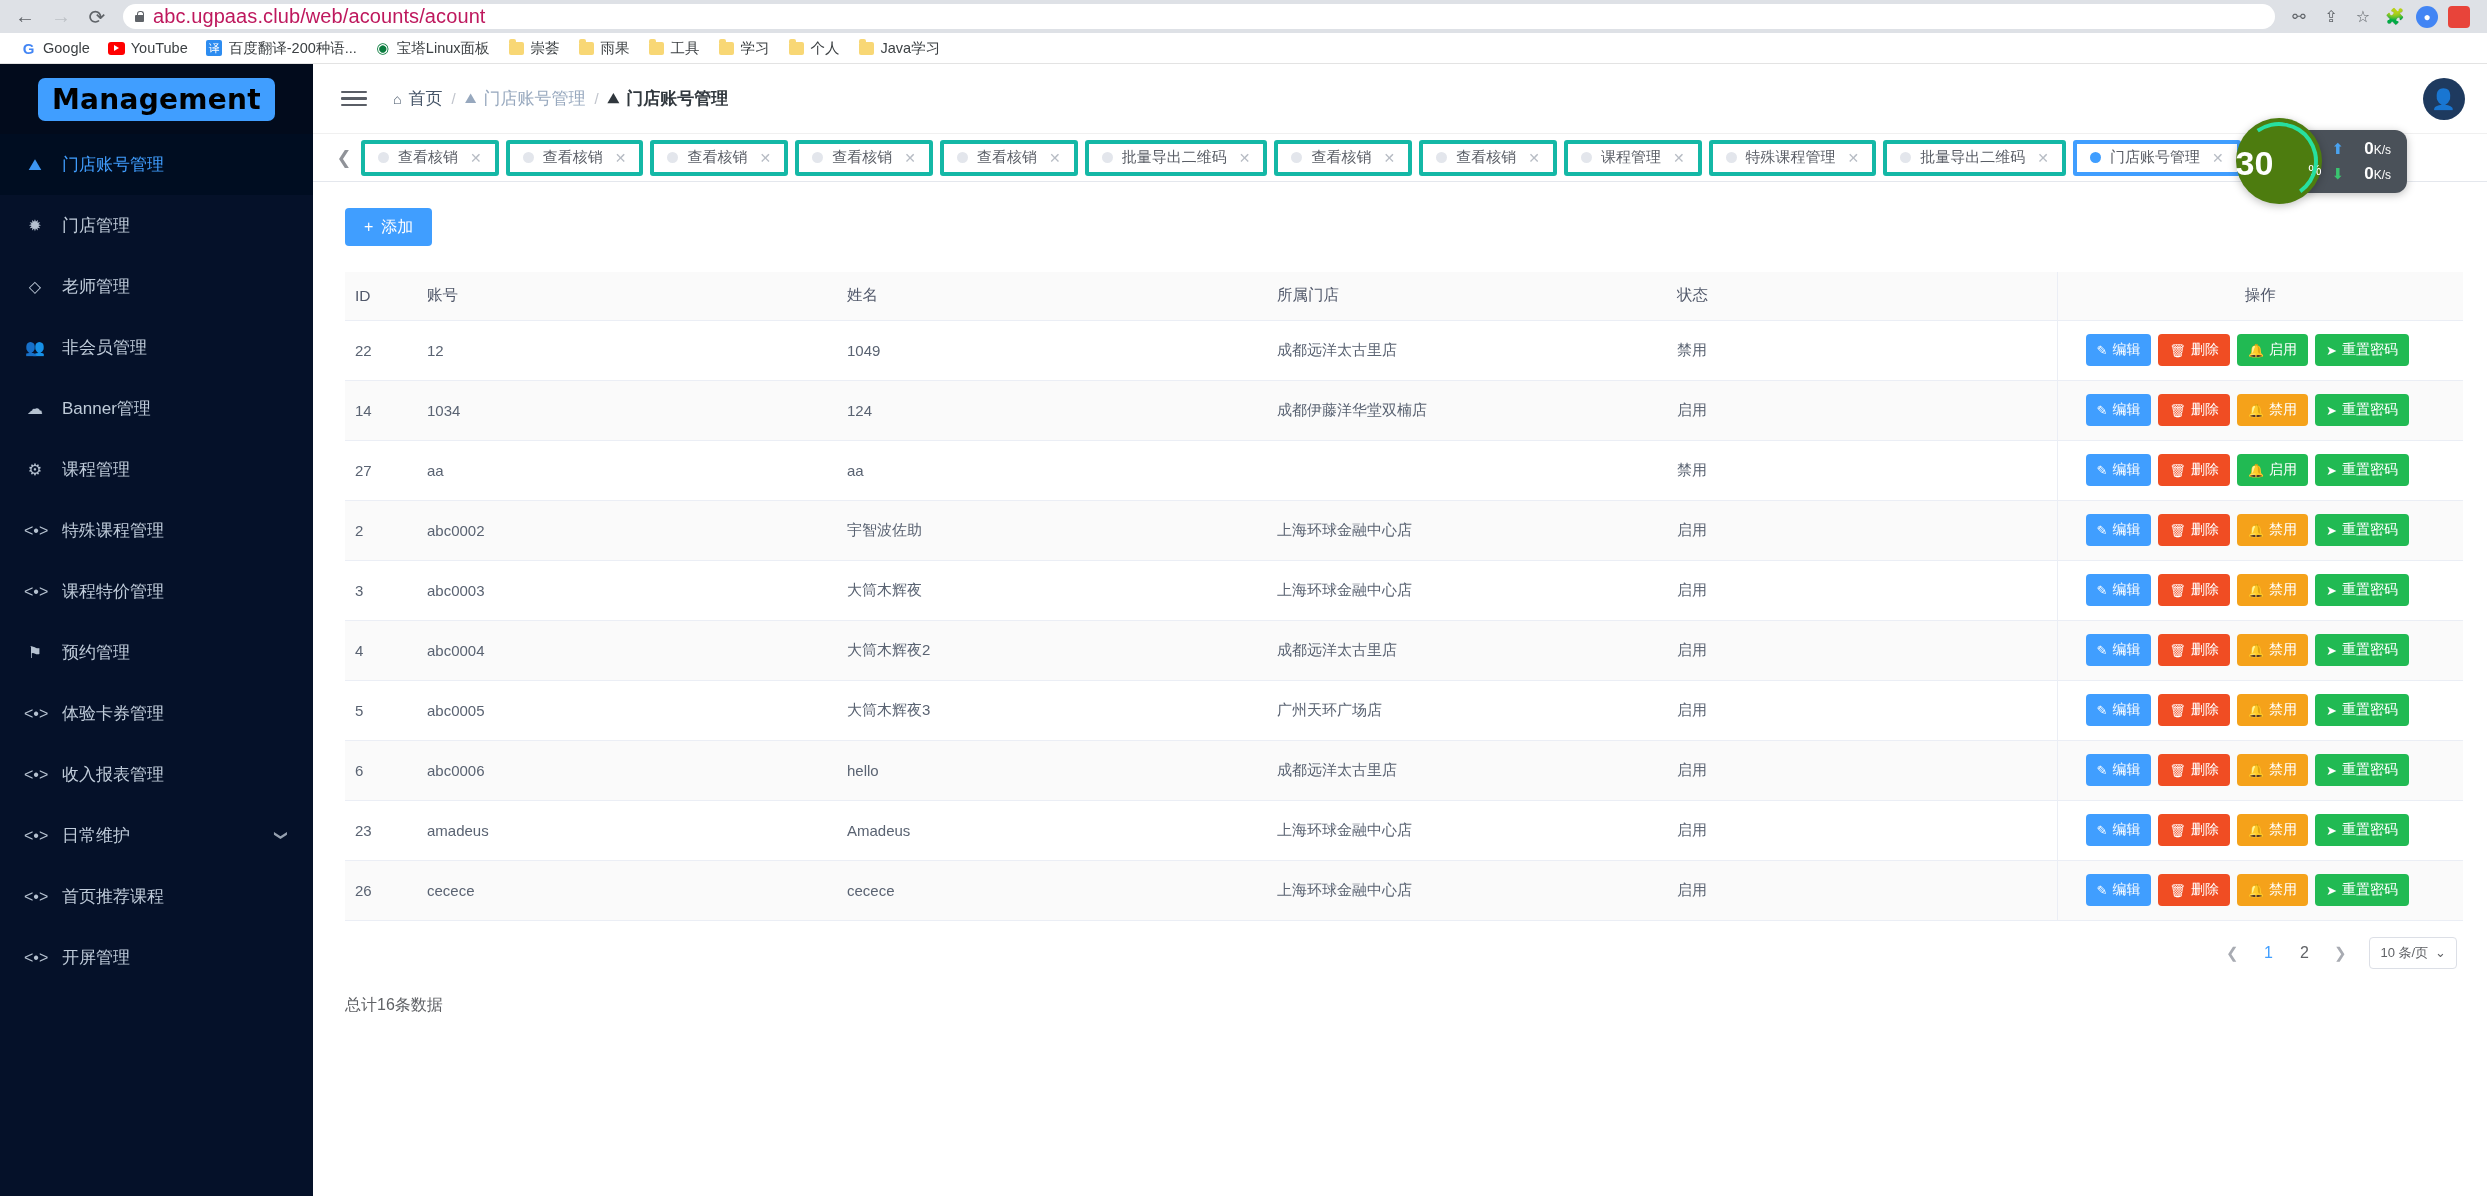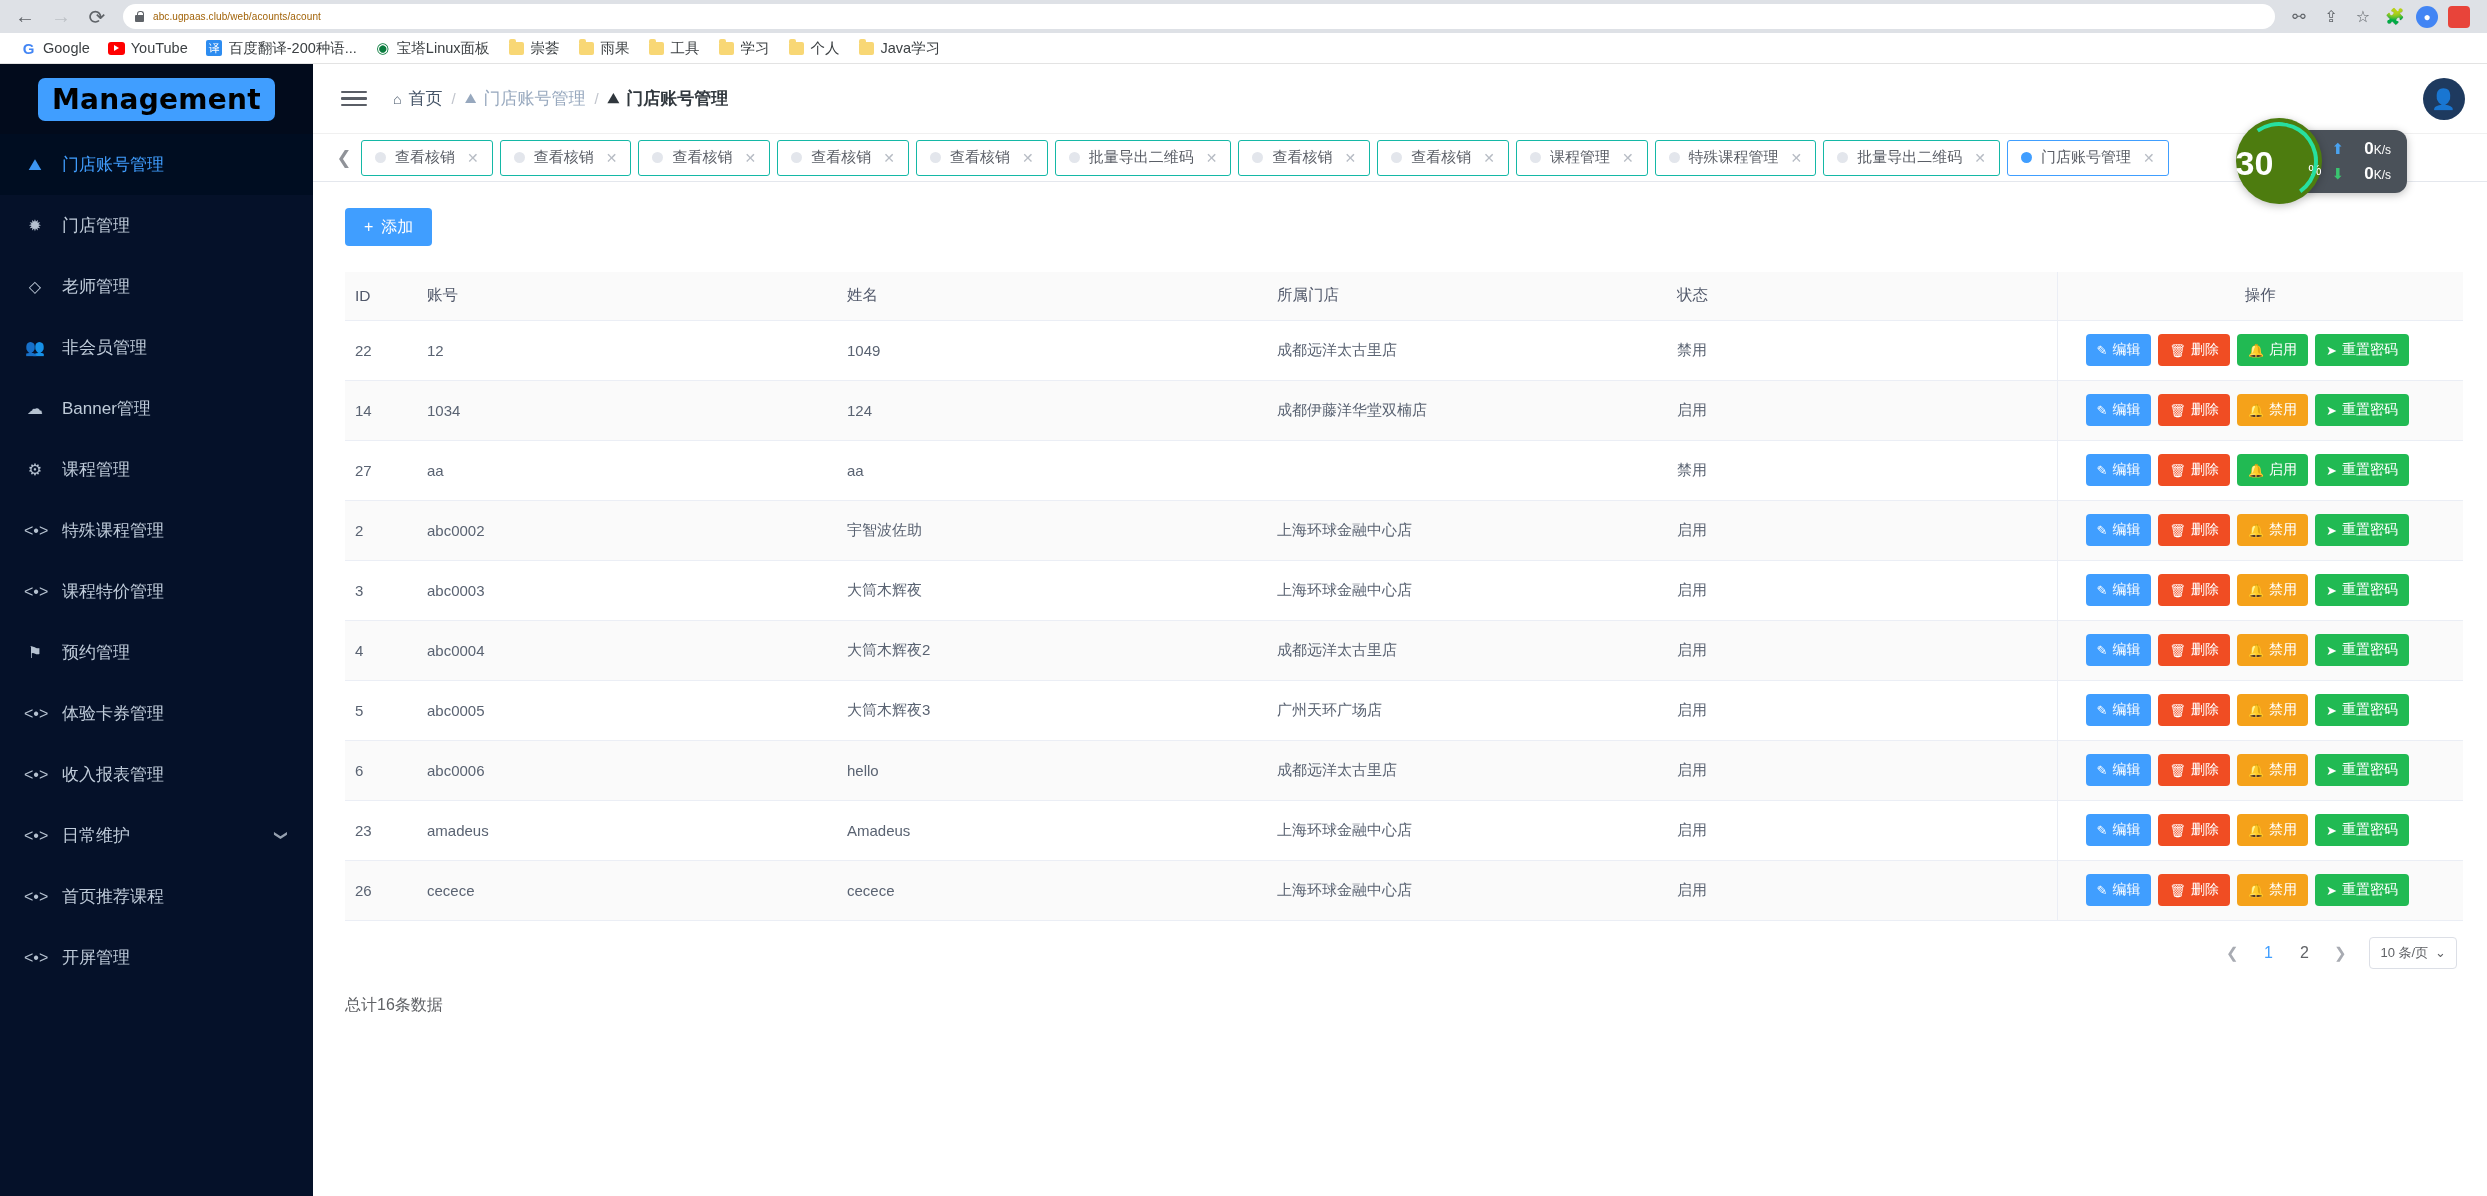--- a/index.html
+++ b/index.html
@@ -19,21 +19,21 @@
   .nav-btn {
     width: 30px; height: 28px; display: flex; align-items: center;
     justify-content: center; color: #5f6368; font-size: 20px; border-radius: 50%;
   }
   .nav-btn.disabled { color: #bdc1c6; }
   #url-bar {
     flex: 1; height: 25px; background: #fff; border-radius: 13px;
     display: flex; align-items: center; padding: 0 12px; gap: 9px;
     margin-left: 5px; margin-right: 4px;
   }
-  #url-text { font-size: 10px; color: #a16207; letter-spacing: .1px; }
+  #url-text { font-size: 20px; color: #be185d; letter-spacing: .1px; }
   .lock-icon { width: 9px; height: 11px; position: relative; flex: none; }
   .lock-icon::before {
     content: ""; position: absolute; left: 0; bottom: 0; width: 9px; height: 7px;
     background: #5f6368; border-radius: 1px;
   }
   .lock-icon::after {
     content: ""; position: absolute; left: 2px; top: 0; width: 5px; height: 6px;
     border: 1.5px solid #5f6368; border-bottom: none; border-radius: 3px 3px 0 0;
   }
   #omnibox-right { display: flex; align-items: center; gap: 4px; padding-right: 4px; }
@@ -125,21 +125,21 @@
   #tabstrip {
     height: 48px; background: #fff; display: flex; align-items: center;
     border-bottom: 1px solid #e4e7ed; padding-left: 14px; position: relative;
   }
   #tab-scroll-left {
     width: 34px; height: 48px; display: flex; align-items: center; justify-content: center;
     color: #909399; font-size: 18px; flex: none; cursor: pointer;
   }
   #tabs { display: flex; align-items: center; gap: 7px; overflow: hidden; flex: 1; padding-right: 6px; }
   .tab {
-    height: 36px; border: 1px solid #14b8a6; background: #fff; border-radius: 3px;
+    height: 36px; border: 4px solid #14b8a6; background: #fff; border-radius: 3px;
     display: flex; align-items: center; gap: 9px; padding: 0 13px; flex: none;
     font-size: 15px; color: #5a5e66; white-space: nowrap; cursor: pointer;
   }
   .tab .dot { width: 11px; height: 11px; border-radius: 50%; background: #e3e6ec; flex: none; }
   .tab.active { border-color: #409eff; }
   .tab.active .dot { background: #409eff; }
   .tab .x { color: #b7bcc4; font-size: 14px; margin-left: 3px; }
 
   
   #content { flex: 1; padding: 26px 24px 0 32px; background: #fff; overflow: hidden; }

